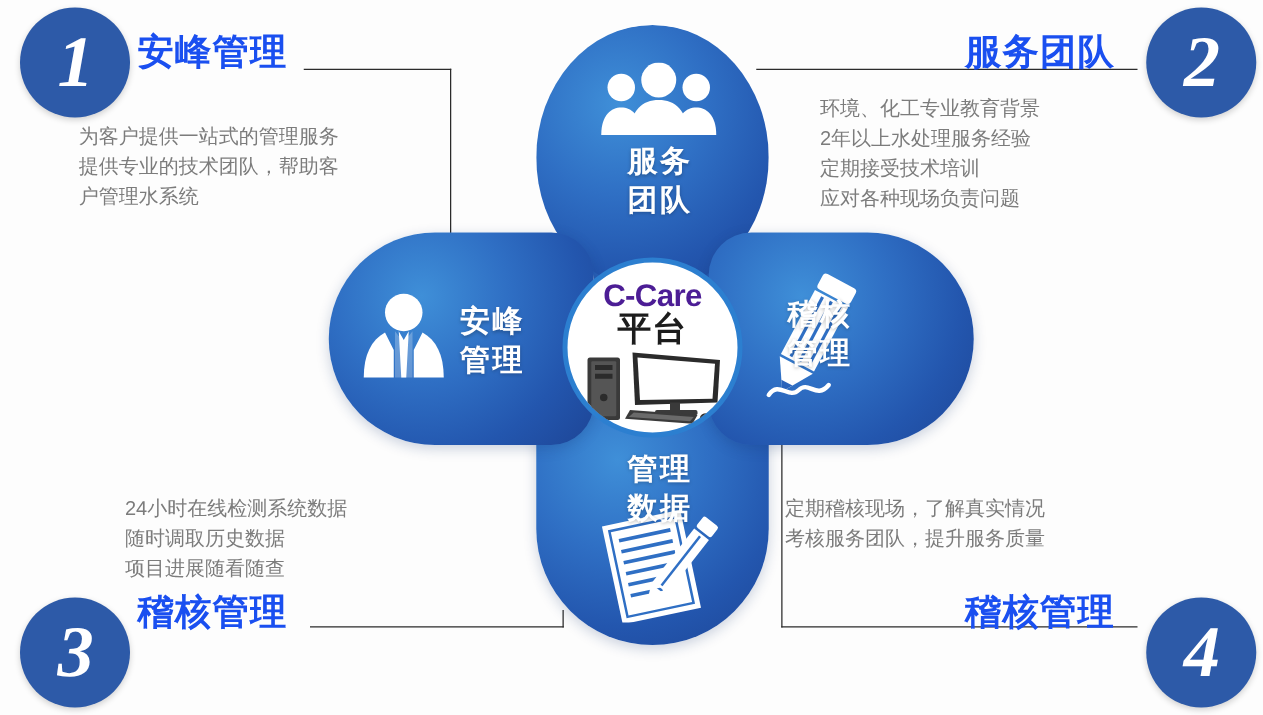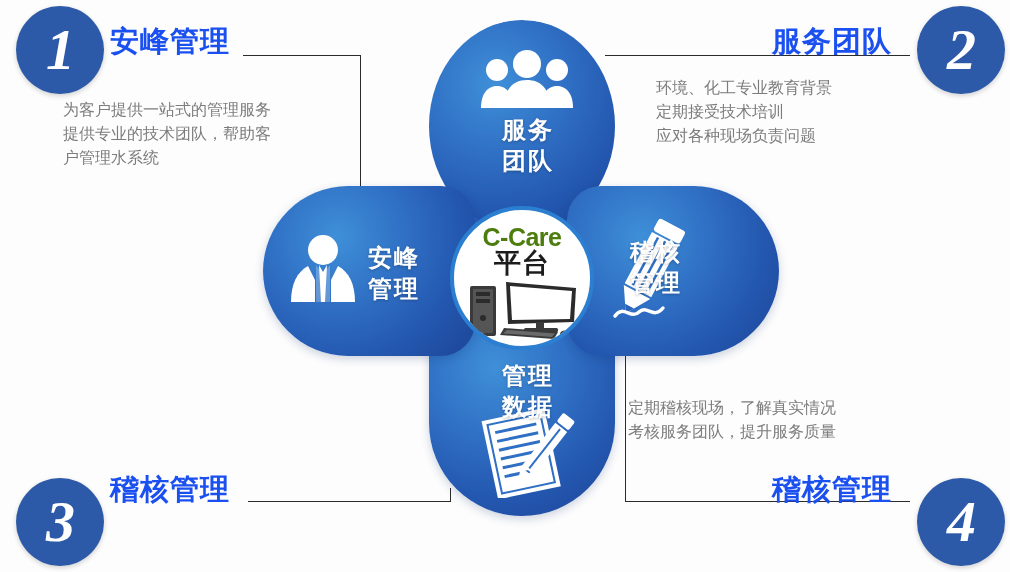--- a/index.html
+++ b/index.html
@@ -185,21 +185,21 @@
     z-index: 10;
     display: flex;
     flex-direction: column;
     align-items: center;
     overflow: hidden;
   }
   #hub-title {
     margin-top: 14px;
     font-size: 25px;
     font-weight: bold;
-    color: #4d7c0f;
+    color: #4c1d95;
     letter-spacing: -0.5px;
     line-height: 26px;
   }
   #hub-sub {
     font-size: 27px;
     font-weight: bold;
     color: #1c1c1c;
     line-height: 27px;
     letter-spacing: 1px;
   }
@@ -236,22 +236,28 @@
   <div class="heading" id="heading-3">稽核管理</div>
   <div class="heading" id="heading-4">稽核管理</div>
 
   <div class="body-text" id="text-1">
     <div>为客户提供一站式的管理服务</div>
     <div>提供专业的技术团队，帮助客</div>
     <div>户管理水系统</div>
   </div>
   <div class="body-text" id="text-2">
     <div>环境、化工专业教育背景</div>
+    <div>2年以上水处理服务经验</div>
     <div>定期接受技术培训</div>
     <div>应对各种现场负责问题</div>
+  </div>
+  <div class="body-text" id="text-3">
+    <div>24小时在线检测系统数据</div>
+    <div>随时调取历史数据</div>
+    <div>项目进展随看随查</div>
   </div>
   <div class="body-text" id="text-4">
     <div>定期稽核现场，了解真实情况</div>
     <div>考核服务团队，提升服务质量</div>
   </div>
 
   <div id="flower">
 
     <div id="petal-top-tail"></div>
     <div id="petal-bottom-tail"></div>

